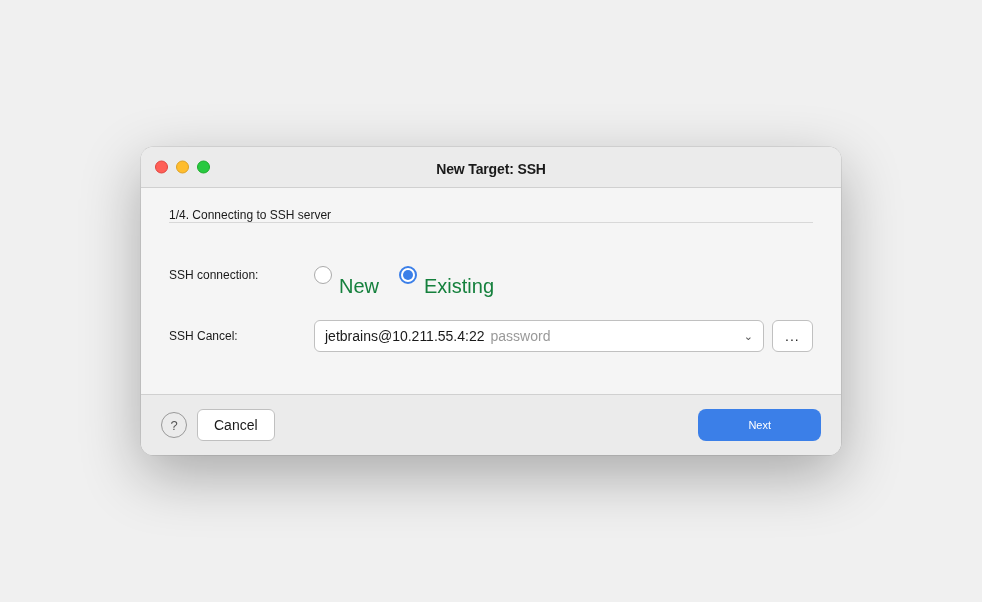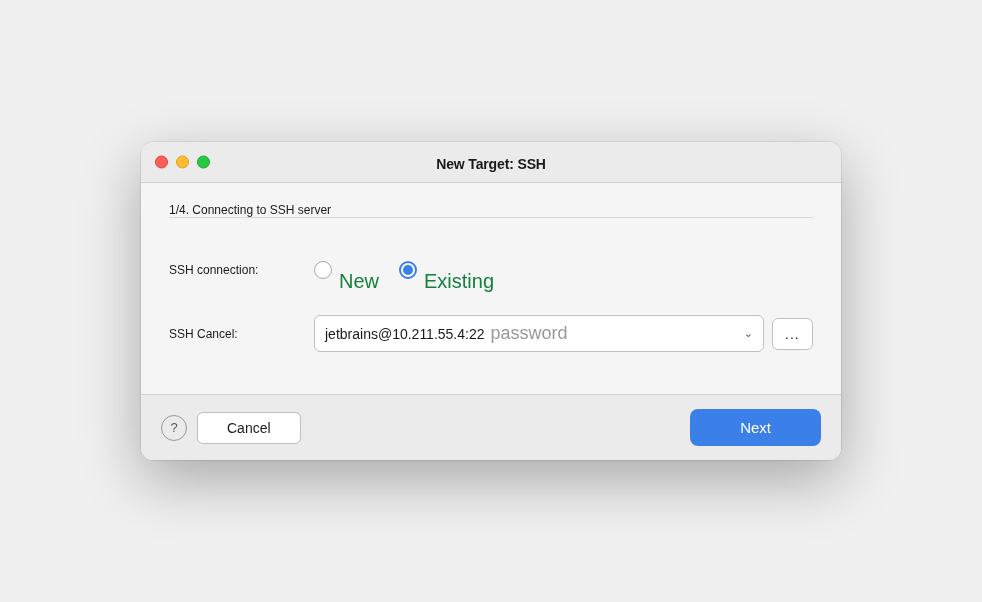--- a/index.html
+++ b/index.html
@@ -154,21 +154,21 @@
       cursor: pointer;
     }
 
     .server-dropdown-text {
       font-size: 14px;
       color: #1a1a1a;
     }
 
     .server-dropdown-password {
       color: #999;
-      font-size: 18px;
+      font-size: 14px;
       margin-left: 6px;
     }
 
     .chevron-icon {
       color: #555;
       font-size: 11px;
       margin-left: 8px;
     }
 
     .dropdown-left {
@@ -220,32 +220,32 @@
       justify-content: center;
       cursor: pointer;
       font-size: 13px;
       color: #555;
     }
 
     .cancel-button {
       border: 1px solid #c0c0c0;
       border-radius: 6px;
       background: white;
-      padding: 7px 29px;
+      padding: 7px 16px;
       font-size: 14px;
       color: #1a1a1a;
       cursor: pointer;
     }
 
     .next-button {
       border: none;
       border-radius: 8px;
       background: #3b7fe8;
       padding: 10px 50px;
-      font-size: 15px;
+      font-size: 11px;
       font-weight: 500;
       color: white;
       cursor: pointer;
     }
   </style>
 </head>
 <body>
 
 <div class="dialog">
 

